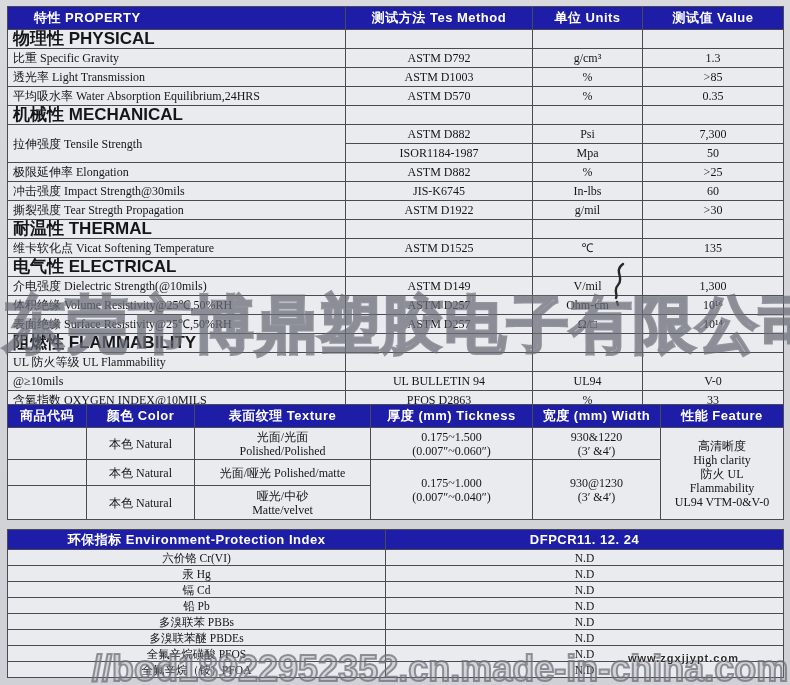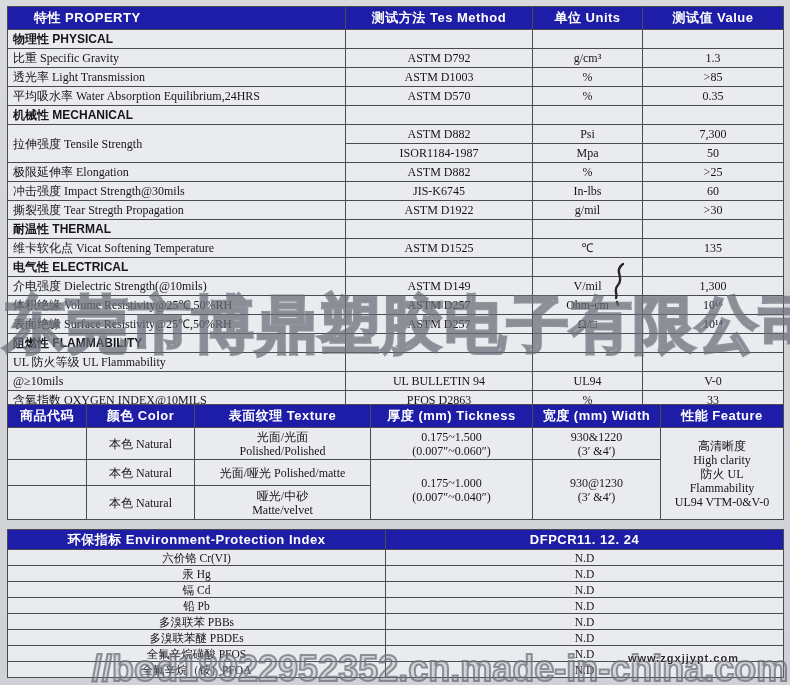--- a/index.html
+++ b/index.html
@@ -14,21 +14,21 @@
     font-size:12px;line-height:14px;padding:0 5px;
     overflow:hidden;white-space:pre-line;vertical-align:middle;
   }
   th{
     background:#1d1da8;color:#ffffff;
     font-family:"Liberation Sans",sans-serif;font-size:13px;font-weight:bold;
     letter-spacing:.5px;text-align:center;
   }
   .l{text-align:left;}
   .c{text-align:center;}
-  .sec{font-weight:bold;font-size:12px;font-family:"Liberation Sans",sans-serif;}
+  .sec{font-weight:bold;font-size:17px;font-family:"Liberation Sans",sans-serif;}
   #t1 tr{height:19px;}
   #t1 tr.hd{height:23px;}
   #t2 tr.hd{height:23px;margin-top:33px;}
   #t3 tr{height:16px;}
   #t3 tr.hd{height:20px;}
   #t3 td{font-size:11.5px;}
   
   .wm-center{
     position:absolute;left:3px;top:283px;width:786px;white-space:nowrap;
     font-family:"Liberation Sans",sans-serif;font-weight:bold;

